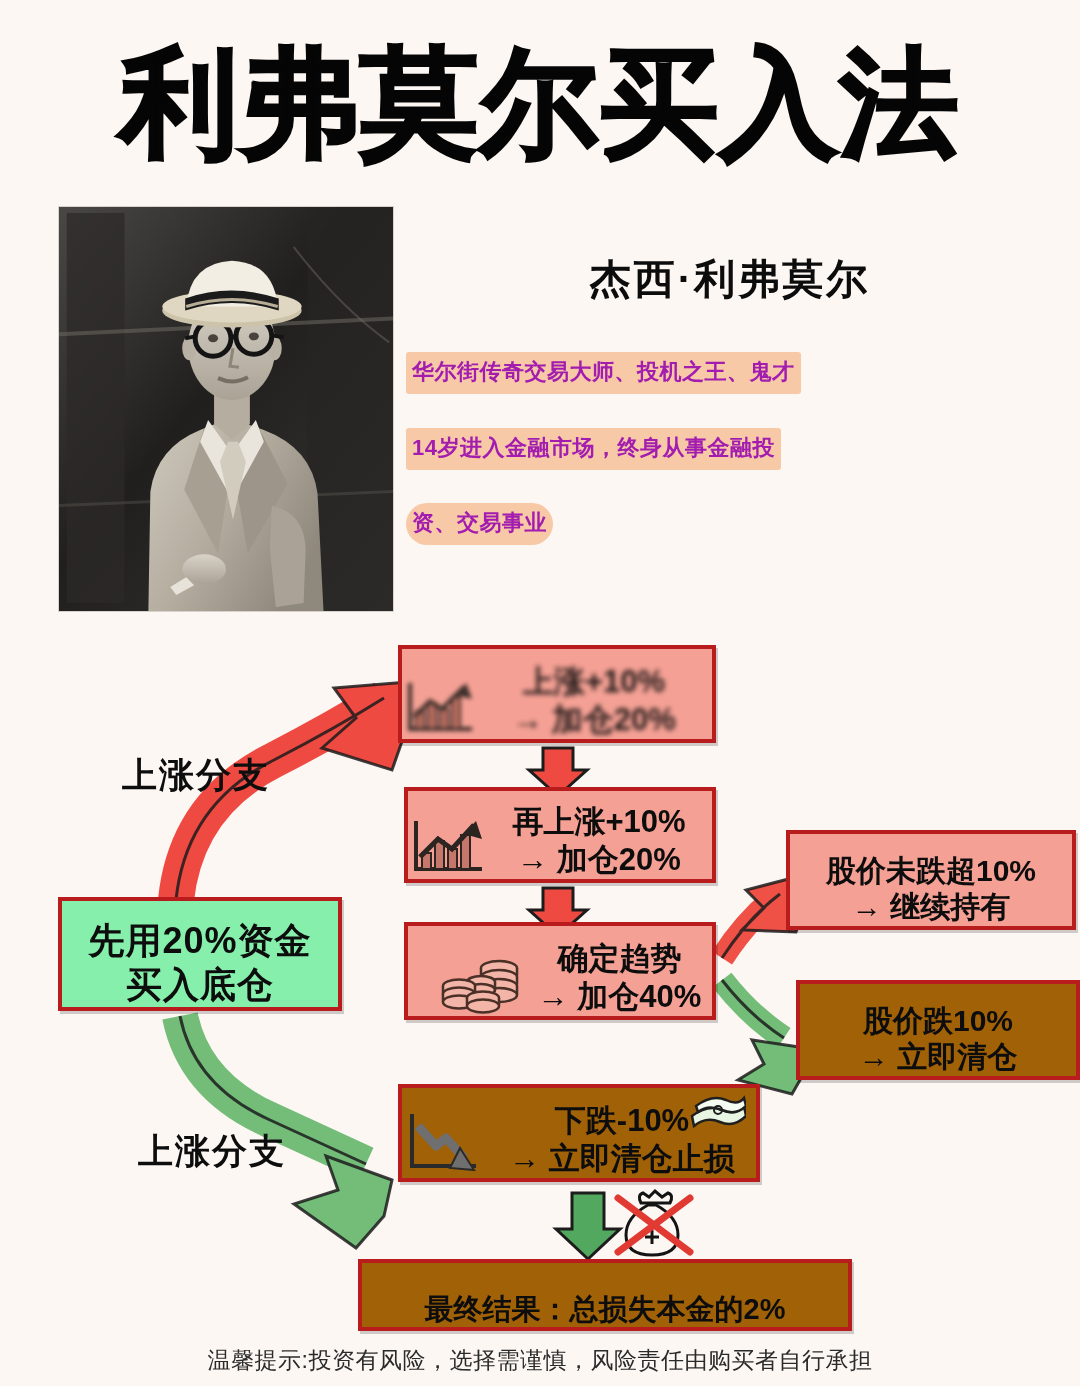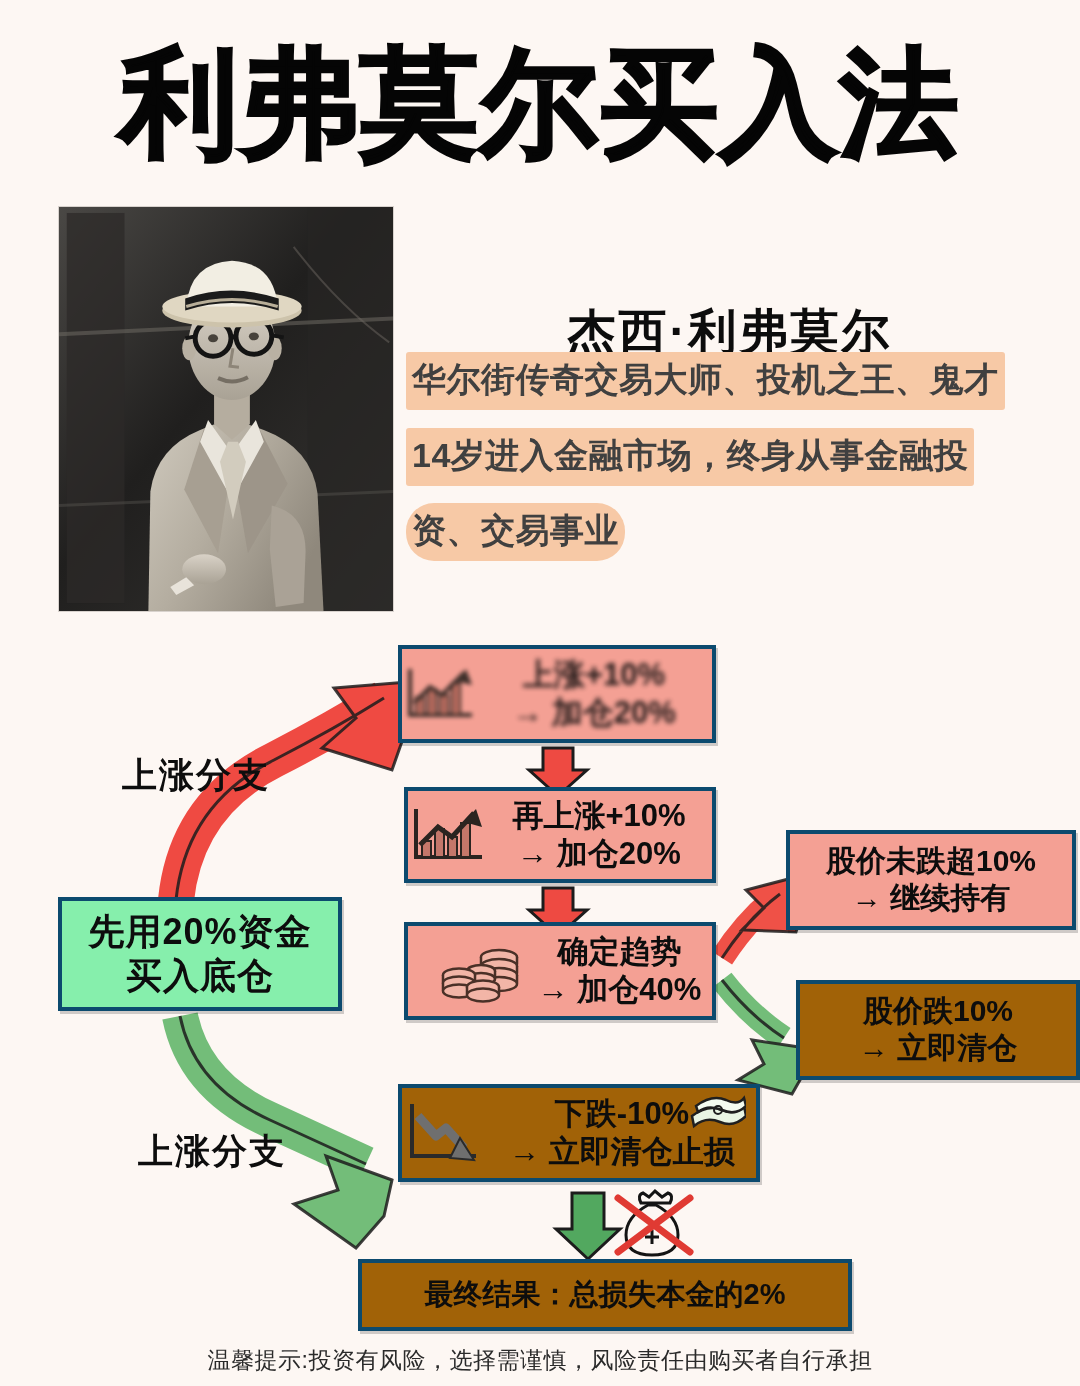--- a/index.html
+++ b/index.html
@@ -44,48 +44,47 @@
     border: 1px solid #d8d2cd;
   }
   .portrait svg { display: block; width: 100%; height: 100%; }
 
   
   .person-name {
     position: absolute;
     left: 420px; top: 252px;
     width: 620px;
     text-align: center;
-    font-size: 48px;
+    font-size: 41px;
     font-weight: 800;
     color: #0c0c0c;
     letter-spacing: 3px;
-    margin-top: 48px;
   }
   .hl-line {
     position: absolute;
     left: 406px;
-    font-size: 34px;
+    font-size: 22px;
     font-weight: 600;
-    color: #404040;
+    color: #a21caf;
     letter-spacing: 0.5px;
     white-space: nowrap;
     padding: 5px 6px 7px 6px;
     background: #f7c9a6;
     border-radius: 3px;
   }
   .hl-1 { top: 352px; }
   .hl-2 { top: 428px; }
   .hl-3 { top: 503px; border-radius: 28px; }
 
   
   .box {
     position: absolute;
-    border: 4px solid #0c4a6e;
+    border: 4px solid #b91c1c;
     display: flex;
-    align-items: center;
+    align-items: flex-end;
     font-weight: 800;
     color: #0d0d0d;
     box-shadow: 2px 3px 0 rgba(0,0,0,0.18);
   }
   .box.red   { background: #f4a094; }
   .box.green { background: #a16207; }
   .box.yellow{ background: #86efac; }
 
   .box .txt {
     flex: 1;

